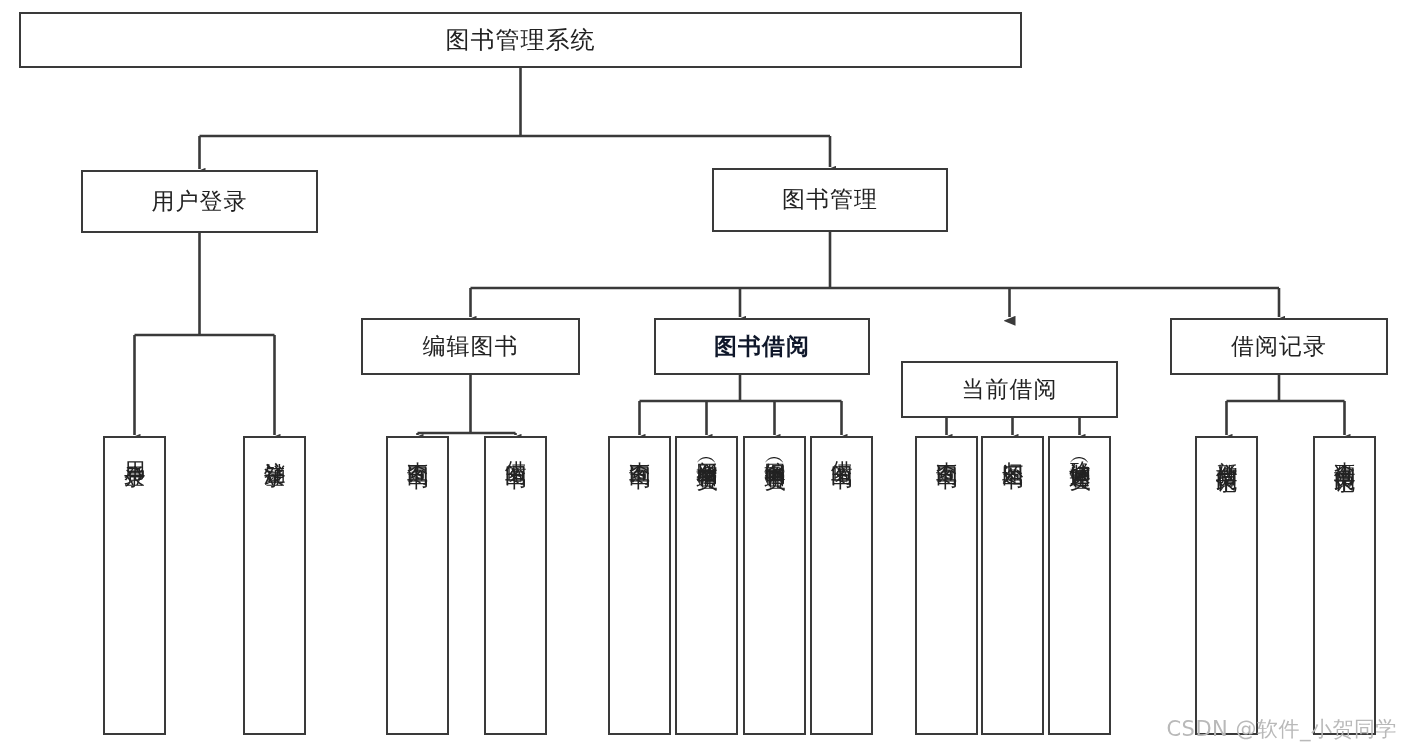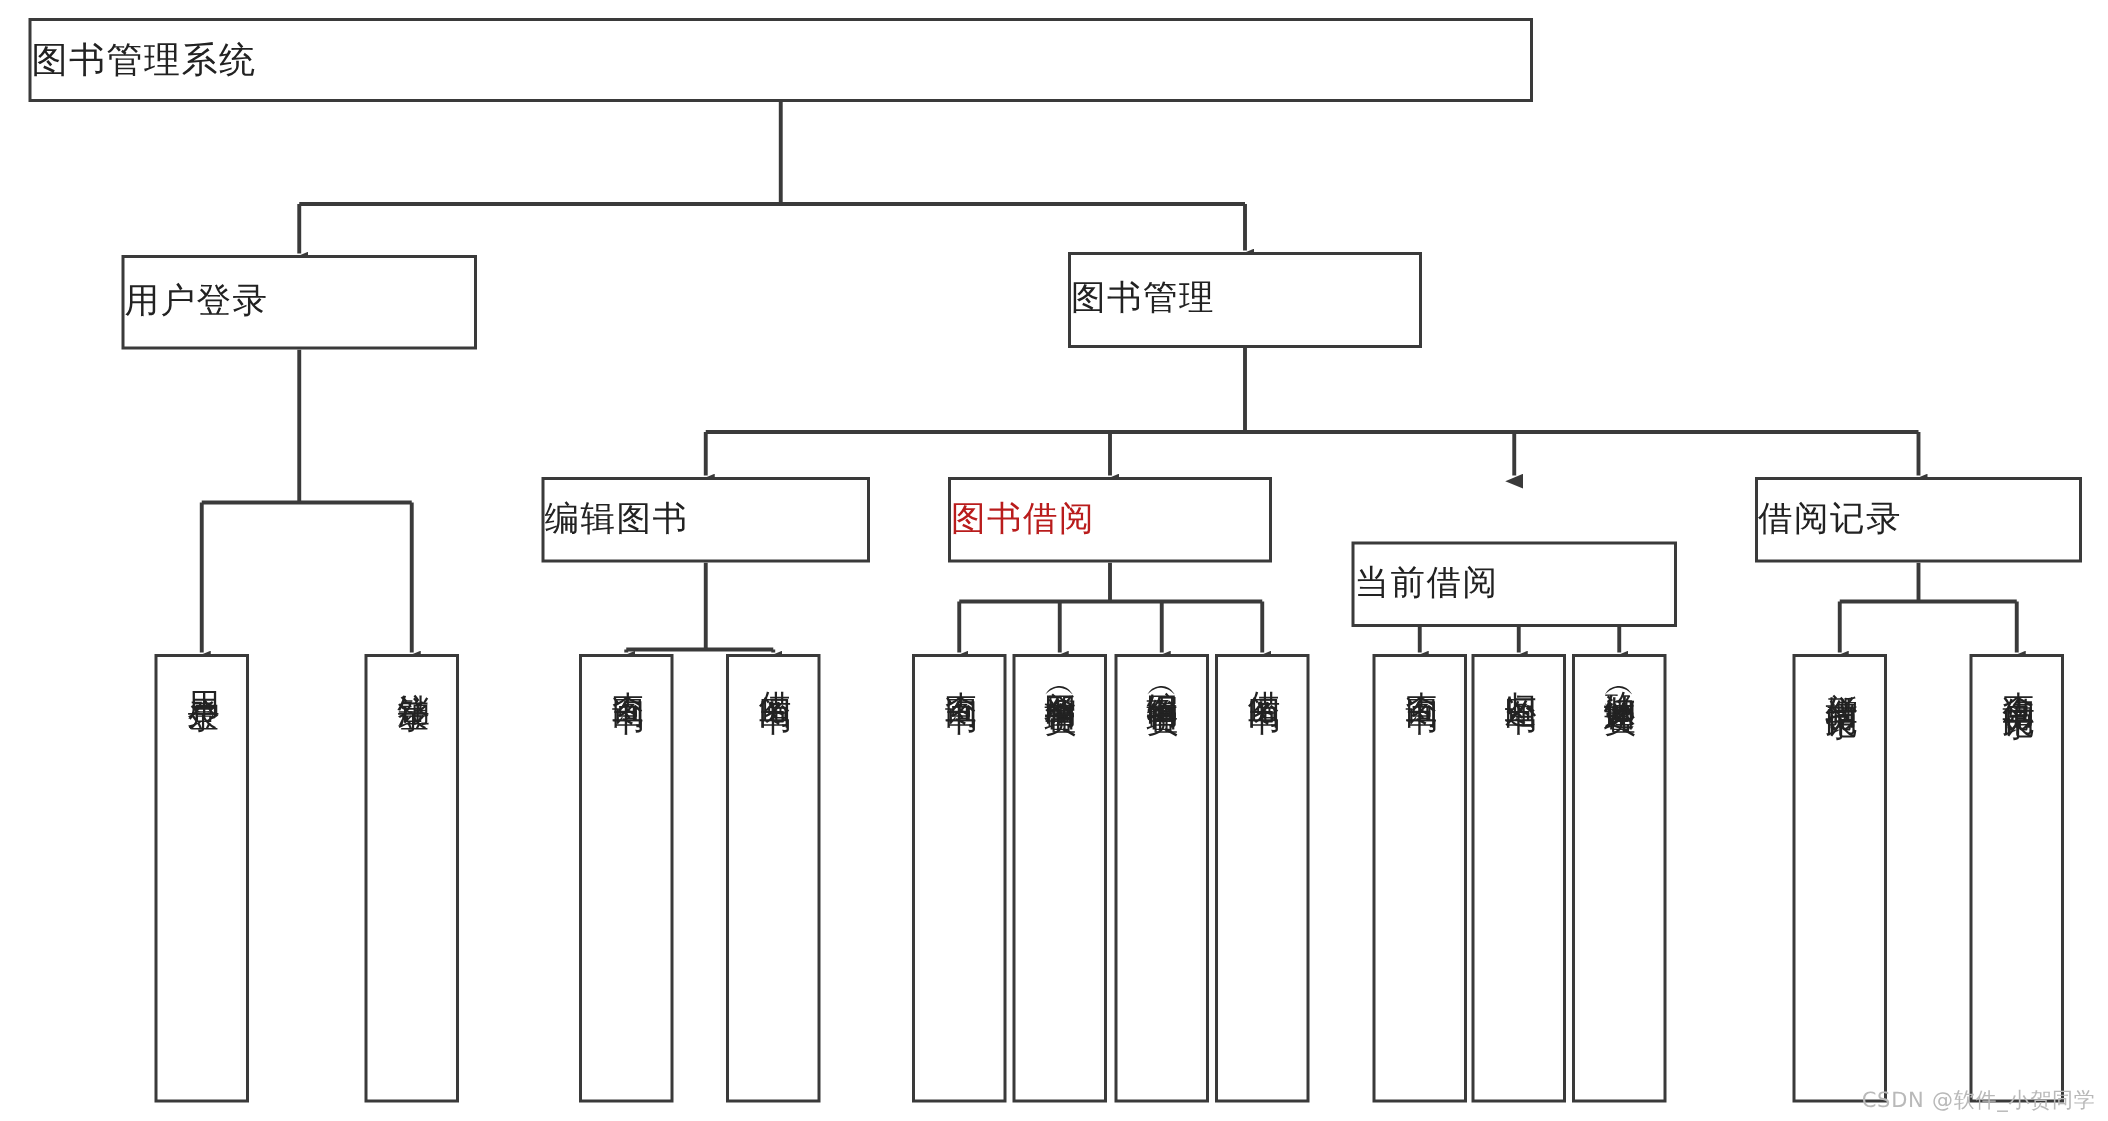--- a/index.html
+++ b/index.html
@@ -26,21 +26,21 @@
     height: 747px;
     pointer-events: none;
   }
   .node {
     position: absolute;
     box-sizing: border-box;
     border: 2.5px solid #3a3a3a;
     background: #ffffff;
     display: flex;
     align-items: center;
-    justify-content: flex-start;
+    justify-content: center;
     color: #222222;
     line-height: 1.18;
   }
   .node-label {
     display: block;
     text-align: center;
     white-space: pre-line;
   }
   .node.horiz .node-label {
     font-size: 23px;
@@ -62,21 +62,21 @@
     font-size: 21px;
     letter-spacing: 1.5px;
   }
   .node.root .node-label {
     font-size: 24px;
   }
   #watermark {
     position: absolute;
     right: 8px;
     bottom: 4px;
-    font-size: 14px;
+    font-size: 21px;
     color: #b9b9b9;
     letter-spacing: 0.5px;
     white-space: nowrap;
   }
 </style>
 </head>
 <body>
 
 <div id="diagram-root">
 
@@ -130,21 +130,21 @@
   <div class="node horiz" id="node-user-login" style="left: 81px; top: 170px; width: 237px; height: 63px; border-color: rgb(58, 58, 58); background: rgb(255, 255, 255); color: rgb(34, 34, 34);">
     <span class="node-label">用户登录</span>
   </div>
   <div class="node horiz" id="node-book-manage" style="left: 712px; top: 168px; width: 236px; height: 64px; border-color: rgb(58, 58, 58); background: rgb(255, 255, 255); color: rgb(34, 34, 34);">
     <span class="node-label">图书管理</span>
   </div>
 
   <div class="node horiz" id="node-new-book-rec" style="left: 361px; top: 318px; width: 219px; height: 57px; border-color: rgb(58, 58, 58); background: rgb(255, 255, 255); color: rgb(34, 34, 34);">
     <span class="node-label">编辑图书</span>
   </div>
-  <div class="node horiz" id="node-book-borrow" style="left: 632px; top: 318px; width: 216px; height: 57px; border-color: rgb(58, 58, 58); background: rgb(255, 255, 255); color: #b91c1c;">
+  <div class="node horiz" id="node-book-borrow" style="left: 654px; top: 318px; width: 216px; height: 57px; border-color: rgb(58, 58, 58); background: rgb(255, 255, 255); color: #0f172a; font-weight: bold;">
     <span class="node-label">图书借阅</span>
   </div>
   <div class="node horiz" id="node-current-borrow" style="left: 901px; top: 318px; width: 217px; height: 57px; border-color: rgb(58, 58, 58); background: rgb(255, 255, 255); color: rgb(34, 34, 34); margin-top: 43px;">
     <span class="node-label">当前借阅</span>
   </div>
   <div class="node horiz" id="node-borrow-record" style="left: 1170px; top: 318px; width: 218px; height: 57px; border-color: rgb(58, 58, 58); background: rgb(255, 255, 255); color: rgb(34, 34, 34);">
     <span class="node-label">借阅记录</span>
   </div>
 
   <div class="node vert" id="node-leaf-user-login" style="left: 103px; top: 436px; width: 63px; height: 299px; border-color: rgb(58, 58, 58); background: rgb(255, 255, 255); color: rgb(34, 34, 34);">

